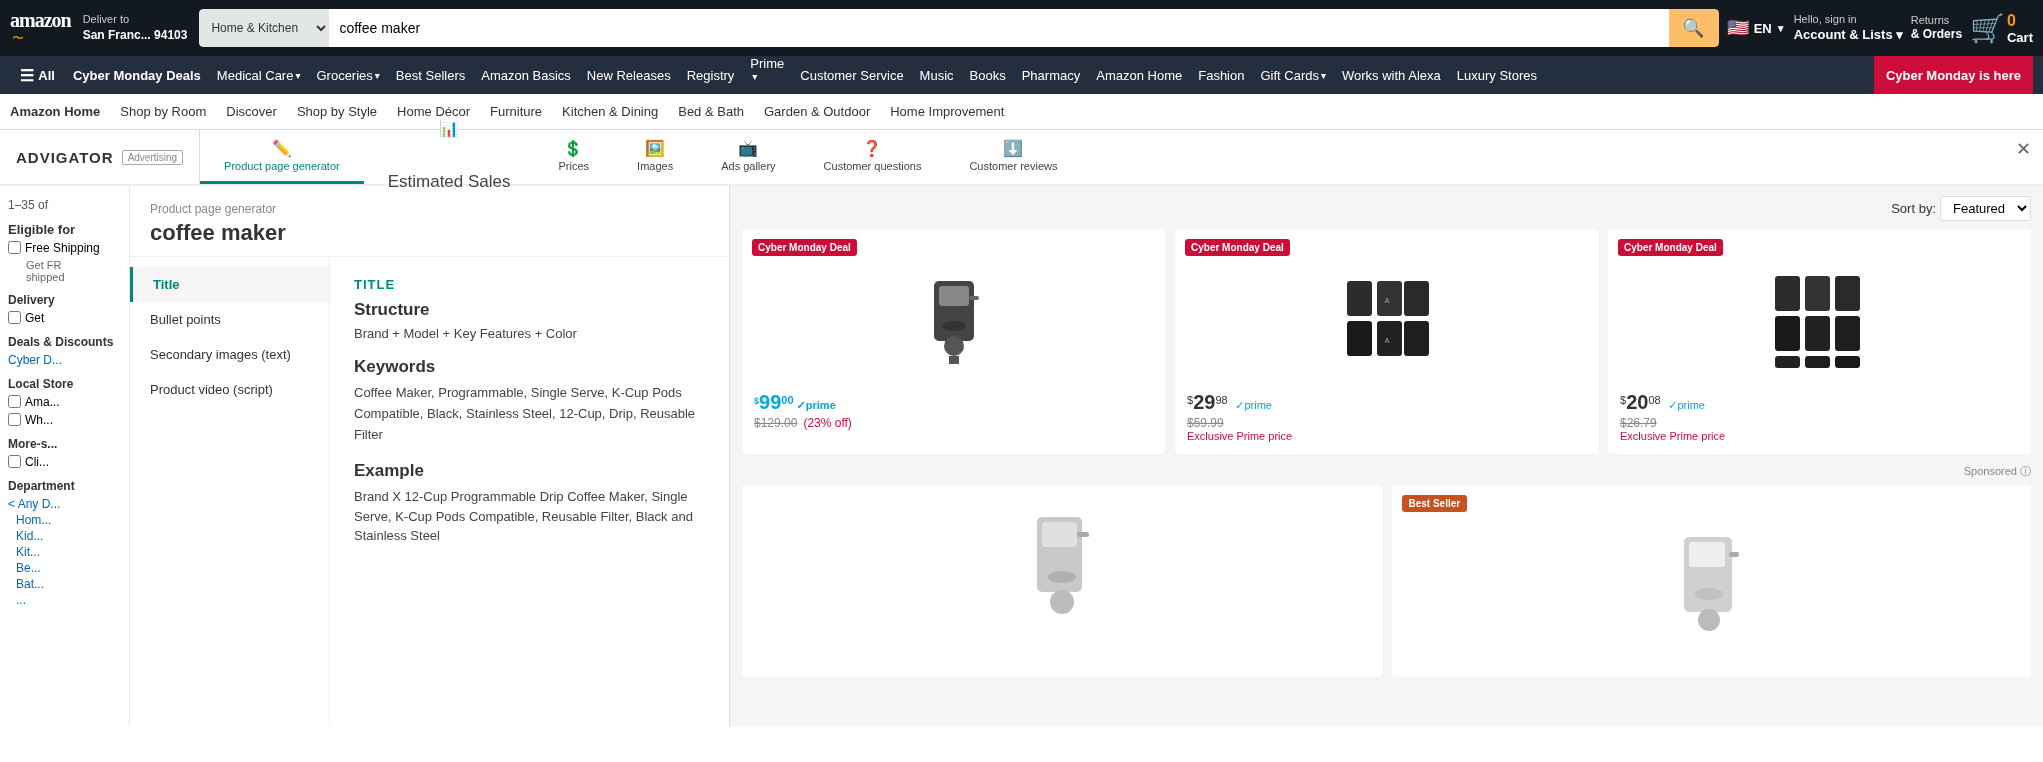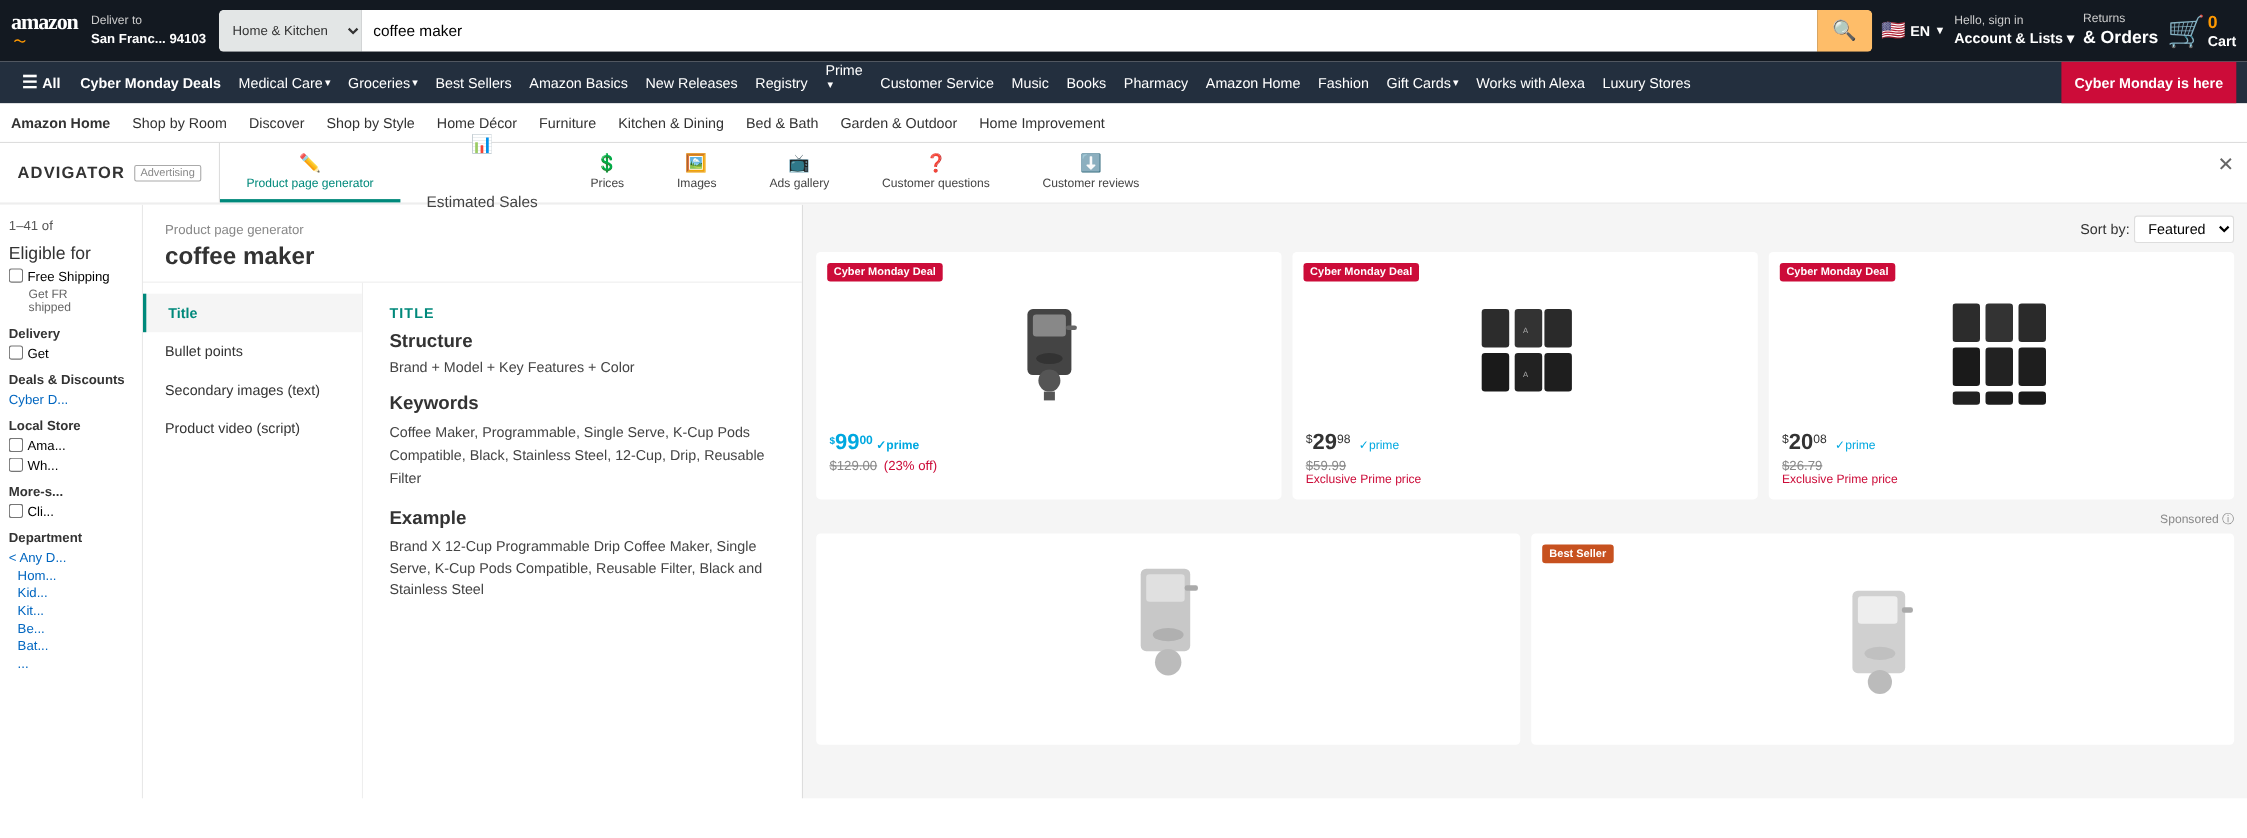--- a/index.html
+++ b/index.html
@@ -30,21 +30,21 @@
     <span style="font-size:18px;">🇺🇸</span>
     <span style="color:#fff;font-size:13px;font-weight:bold;">EN</span>
     <span style="color:#fff;font-size:10px;">▼</span>
   </div>
   <div style="cursor:pointer;display:flex;flex-direction:column;line-height:1.3;">
     <span style="color:#ccc;font-size:11px;">Hello, sign in</span>
     <span style="color:#fff;font-weight:bold;font-size:13px;">Account &amp; Lists ▾</span>
   </div>
   <div style="cursor:pointer;display:flex;flex-direction:column;line-height:1.3;">
     <span style="color:#ccc;font-size:11px;">Returns</span>
-    <span style="color:#fff;font-weight:bold;font-size:16px;">&amp; Orders</span>
+    <span style="color:#fff;font-weight:bold;font-size:12px;">&amp; Orders</span>
   </div>
   <div style="display:flex;align-items:center;color:#fff;cursor:pointer;gap:2px;">
     <span style="font-size:28px;">🛒</span>
     <div style="display:flex;flex-direction:column;line-height:1.2;">
       <span style="color:#ff9900;font-weight:bold;font-size:16px;">0</span>
       <span style="color:#fff;font-weight:bold;font-size:13px;">Cart</span>
     </div>
   </div>
 </nav>
 
@@ -135,21 +135,21 @@
       <span>Advertising</span>
     </div>
   </div>
   <div style="display:flex;align-items:stretch;flex:1;">
     <div style="display:flex;flex-direction:column;align-items:center;justify-content:center;padding:0 24px;cursor:pointer;font-size:12px;color:#00897b;gap:2px;border-bottom:3px solid #00897b;">
       <span style="font-size:16px;">✏️</span>
       <span style="font-size:11px;white-space:nowrap;">Product page generator</span>
     </div>
     <div style="display:flex;flex-direction:column;align-items:center;justify-content:center;padding:0 24px;cursor:pointer;font-size:12px;color:#444;gap:2px;border-bottom:3px solid transparent;">
       <span style="font-size:16px;">📊</span>
-      <span style="font-size:14px;white-space:nowrap;margin-top:32px;">Estimated Sales</span>
+      <span style="font-size:17px;white-space:nowrap;margin-top:32px;">Estimated Sales</span>
     </div>
     <div style="display:flex;flex-direction:column;align-items:center;justify-content:center;padding:0 24px;cursor:pointer;font-size:12px;color:#444;gap:2px;border-bottom:3px solid transparent;">
       <span style="font-size:16px;">💲</span>
       <span style="font-size:11px;white-space:nowrap;">Prices</span>
     </div>
     <div style="display:flex;flex-direction:column;align-items:center;justify-content:center;padding:0 24px;cursor:pointer;font-size:12px;color:#444;gap:2px;border-bottom:3px solid transparent;">
       <span style="font-size:16px;">🖼️</span>
       <span style="font-size:11px;white-space:nowrap;">Images</span>
     </div>
     <div style="display:flex;flex-direction:column;align-items:center;justify-content:center;padding:0 24px;cursor:pointer;font-size:12px;color:#444;gap:2px;border-bottom:3px solid transparent;">
@@ -165,24 +165,24 @@
       <span style="font-size:11px;white-space:nowrap;">Customer reviews</span>
     </div>
   </div>
   <button style="position:absolute;top:8px;right:12px;cursor:pointer;font-size:18px;color:#666;background:none;border:none;">✕</button>
 </div>
 
 <div style="display:flex;min-height:540px;">
 
   <div style="width:130px;min-width:130px;background:#fff;border-right:1px solid #e8e8e8;padding:12px 8px;font-size:12px;overflow:hidden;">
     <div style="font-size:12px;color:#555;margin-bottom:10px;">
-      <span>1–41 of</span>
-    </div>
-    <div style="margin-bottom:10px;">
-      <div style="font-weight:normal;font-size:16px;margin-bottom:4px;color:#333;">
+      <span>1–35 of</span>
+    </div>
+    <div style="margin-bottom:10px;">
+      <div style="font-weight:bold;font-size:13px;margin-bottom:4px;color:#333;">
         <span>Eligible for</span>
       </div>
       <label style="display:flex;align-items:flex-start;gap:4px;margin-bottom:4px;font-size:12px;cursor:pointer;">
         <input type="checkbox" style="">
         <span>Free Shipping</span>
       </label>
       <div style="font-size:11px;color:#666;margin-left:18px;">
         <span>Get FR</span>
       </div>
       <div style="font-size:11px;color:#666;margin-left:18px;">

